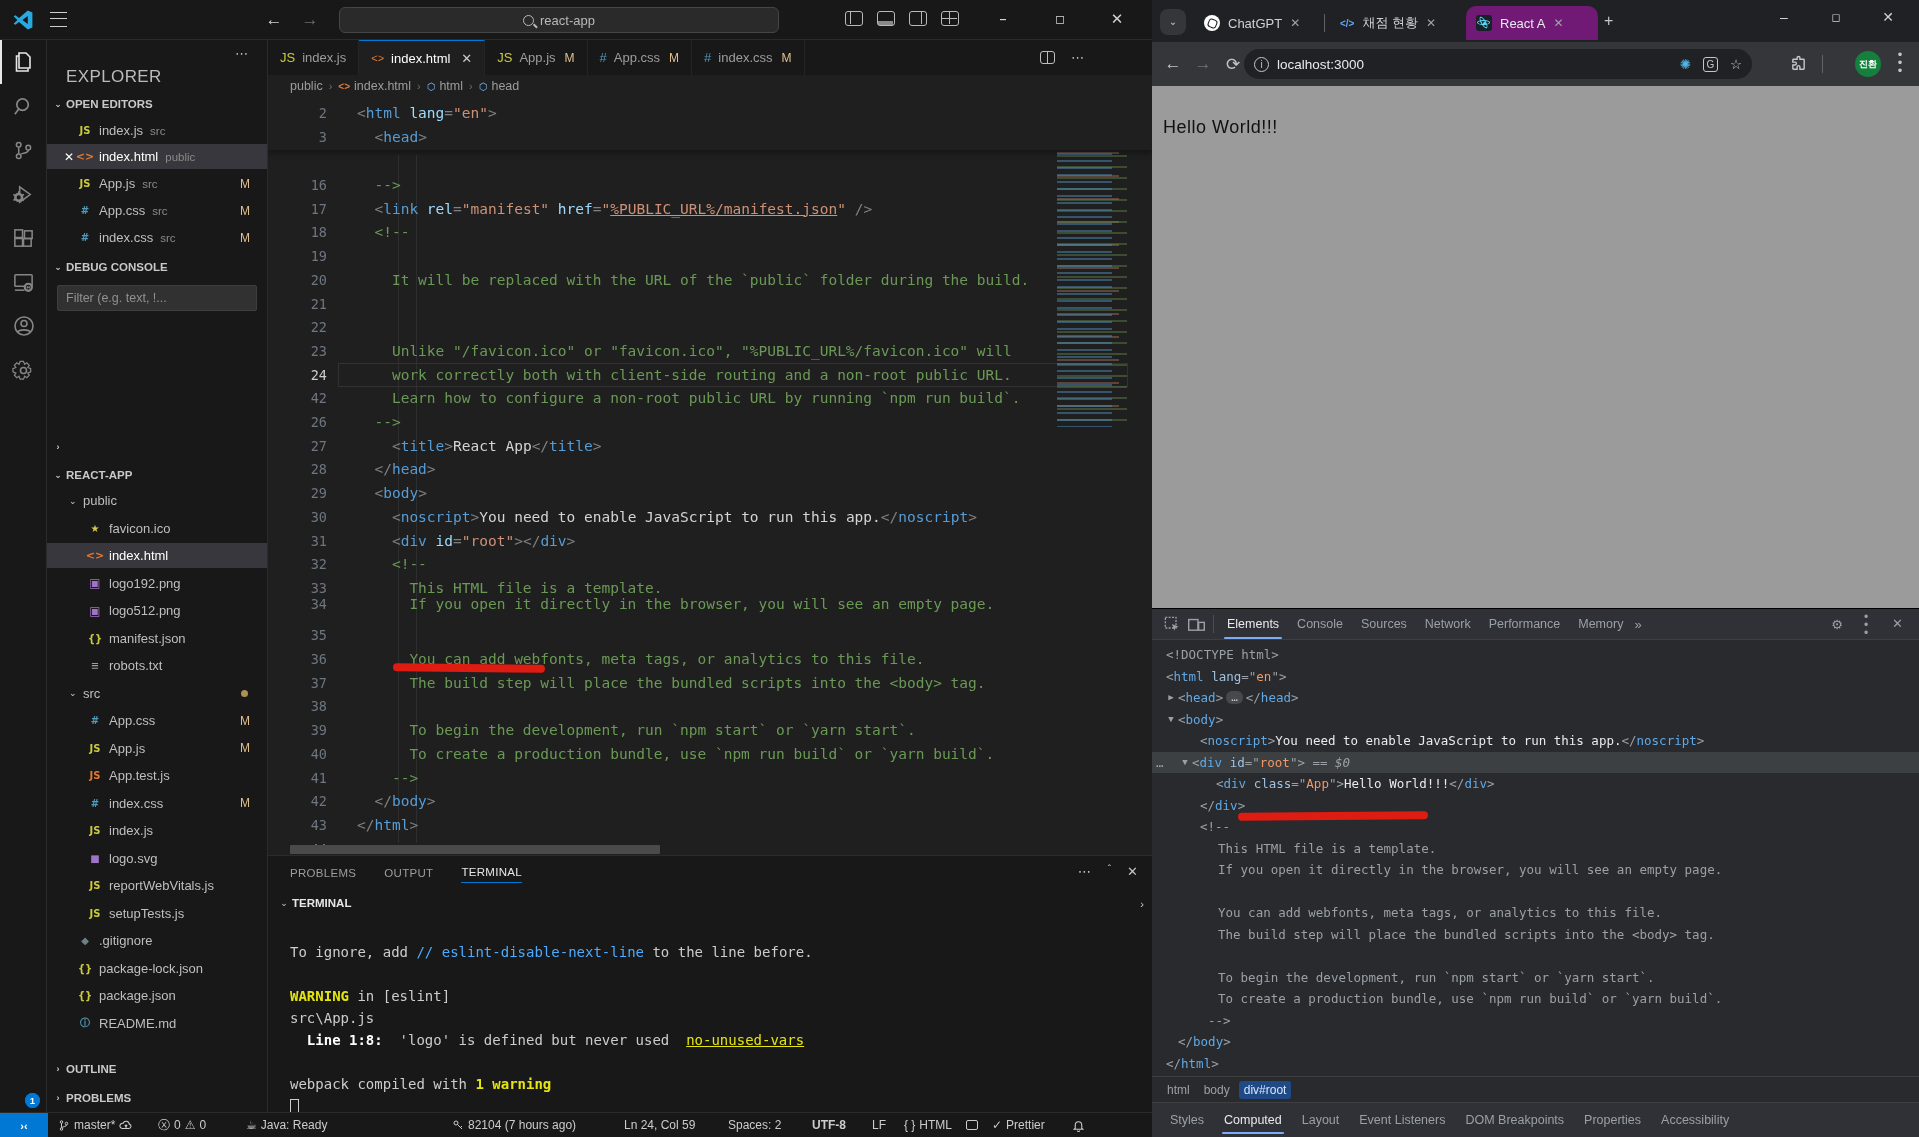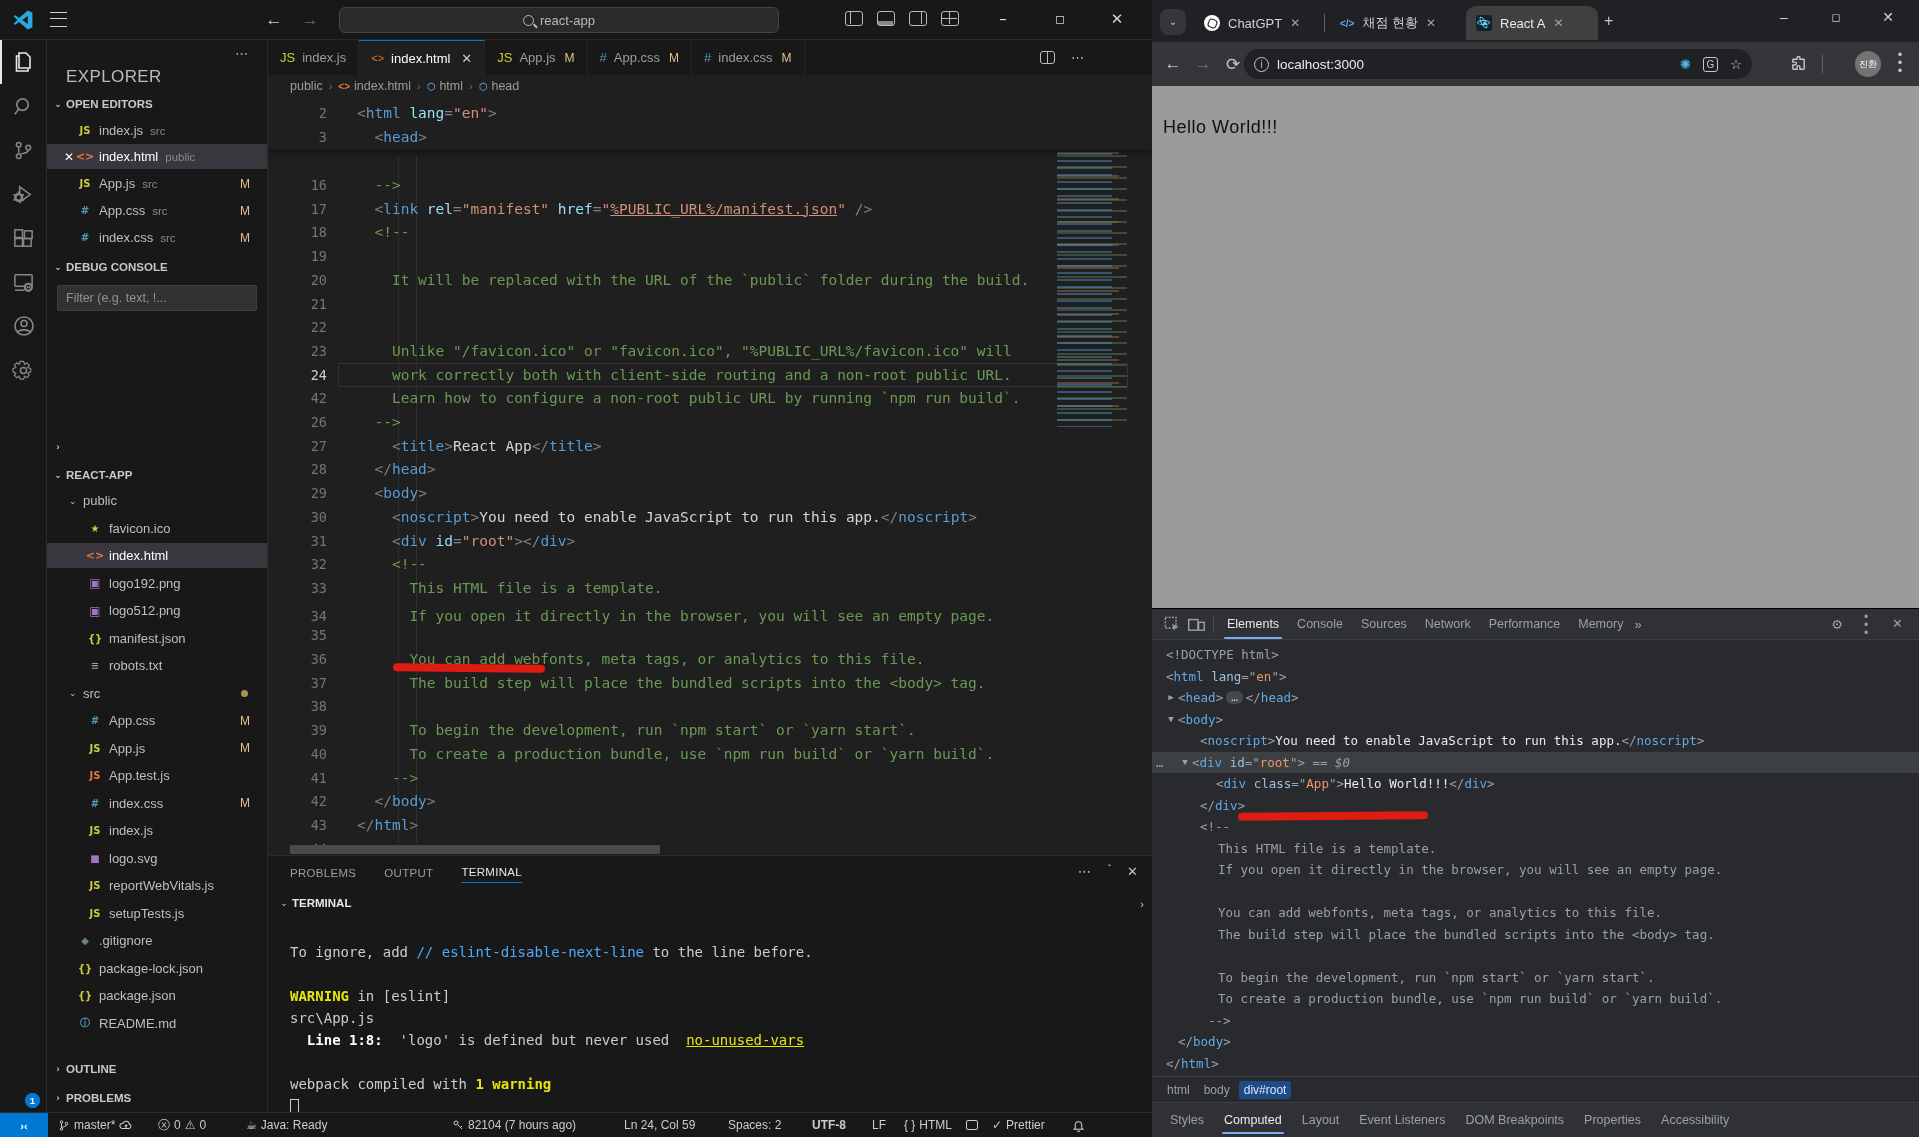--- a/index.html
+++ b/index.html
@@ -81,31 +81,31 @@
 
   .vs-status { left:0; top:1112px; width:1152px; height:25px; background:#181818; border-top:1px solid #2b2b2b; font-size:12px; color:#cccccc; }
   .st { position:absolute; top:0; height:24px; display:flex; align-items:center; gap:4px; }
   .remote { left:0; width:48px; background:#0078d4; color:#fff; justify-content:center; font-weight:bold; font-size:11px; display:flex; align-items:center; height:25px; }
 
   
   .chrome { left:1152px; top:0; width:767px; height:1137px; background:#202124; }
   .tabstrip { left:0; top:0; width:767px; height:42px; background:#1f2125; }
   .tsearch { left:8px; top:9px; width:26px; height:26px; border-radius:8px; background:#35363a; color:#c3c6ca; text-align:center; line-height:26px; font-size:10px; }
   .ctab { position:absolute; top:6px; height:34px; display:flex; align-items:center; padding:0 10px; gap:8px; color:#cfd1d4; font-size:13px; max-width:150px; }
-  .ctab.active { background:#404040; border-radius:10px 10px 0 0; color:#e8eaed; }
+  .ctab.active { background:#701a75; border-radius:10px 10px 0 0; color:#e8eaed; }
   .ctab .cx { color:#a0a3a8; font-size:12px; }
   .ctab .title { overflow:hidden; white-space:nowrap; max-width:86px; }
   .tabdiv { position:absolute; top:14px; width:1px; height:18px; background:#5f6368; }
   .cwc { top:0; width:48px; height:34px; color:#cfd1d4; text-align:center; line-height:34px; font-size:14px; }
   .ctoolbar { left:0; top:42px; width:767px; height:44px; background:#35363a; display:flex; align-items:center; }
   .navic { width:30px; text-align:center; font-size:17px; color:#c3c6ca; }
   .navic.dim { color:#6e7378; }
   .omnibox { position:absolute; left:92px; top:7px; width:508px; height:30px; background:#202124; border-radius:15px; display:flex; align-items:center; color:#e8eaed; font-size:13.5px; gap:8px; padding:0 10px; }
   .omni-right { position:absolute; right:10px; display:flex; gap:12px; align-items:center; color:#c3c6ca; }
-  .avatar { position:absolute; right:38px; top:9px; width:26px; height:26px; border-radius:50%; background:#737373; color:#fff; font-size:9px; display:flex; align-items:center; justify-content:center; }
+  .avatar { position:absolute; right:38px; top:9px; width:26px; height:26px; border-radius:50%; background:#15803d; color:#fff; font-size:9px; display:flex; align-items:center; justify-content:center;font-weight:bold; }
   .viewport { left:0; top:86px; width:767px; height:522px; background:#9b9b9b; }
   .hello { position:absolute; left:11px; top:31px; color:#111; font-size:18px; letter-spacing:.5px; }
 
   
   .devtools { left:0; top:608px; width:767px; height:529px; background:#282a2e; border-top:1px solid #000; }
   .dt-toolbar { position:absolute; left:0; top:0; width:767px; height:31px; background:#2f3136; border-bottom:1px solid #3c4043; display:flex; align-items:center; color:#9aa0a6; }
   .dt-tab { padding:0 9px; font-size:12.5px; height:30px; line-height:30px; position:relative; color:#9aa0a6; }
   .dt-tab.active { color:#e8eaed; }
   .dt-tab.active:after { content:""; position:absolute; left:6px; right:6px; bottom:0; height:2.5px; background:#7cacf8; border-radius:2px; }
   .dt-tree { position:absolute; left:0; top:31px; width:767px; height:436px; overflow:hidden;
@@ -453,21 +453,21 @@
           <div class="codeline" style="top: 265.6px;"><span class="lnum cur">24</span><span class="ctext"><span class="com">    work correctly both with client-side routing and a non-root public URL.</span></span></div>
           <div class="codeline" style="top: 289.3px;"><span class="lnum">42</span><span class="ctext"><span class="com">    Learn how to configure a non-root public URL by running `npm run build`.</span></span></div>
           <div class="codeline" style="top: 313px;"><span class="lnum">26</span><span class="ctext"><span class="com">  --&gt;</span></span></div>
           <div class="codeline" style="top: 336.7px;"><span class="lnum">27</span><span class="ctext"><span class="punc">    &lt;</span><span class="tag">title</span><span class="punc">&gt;</span><span class="txt">React App</span><span class="punc">&lt;/</span><span class="tag">title</span><span class="punc">&gt;</span></span></div>
           <div class="codeline" style="top: 360.4px;"><span class="lnum">28</span><span class="ctext"><span class="punc">  &lt;/</span><span class="tag">head</span><span class="punc">&gt;</span></span></div>
           <div class="codeline" style="top: 384.1px;"><span class="lnum">29</span><span class="ctext"><span class="punc">  &lt;</span><span class="tag">body</span><span class="punc">&gt;</span></span></div>
           <div class="codeline" style="top: 407.8px;"><span class="lnum">30</span><span class="ctext"><span class="punc">    &lt;</span><span class="tag">noscript</span><span class="punc">&gt;</span><span class="txt">You need to enable JavaScript to run this app.</span><span class="punc">&lt;/</span><span class="tag">noscript</span><span class="punc">&gt;</span></span></div>
           <div class="codeline" style="top: 431.5px;"><span class="lnum">31</span><span class="ctext"><span class="punc">    &lt;</span><span class="tag">div</span><span class="txt"> </span><span class="attr">id</span><span class="punc">=</span><span class="str">"root"</span><span class="punc">&gt;&lt;/</span><span class="tag">div</span><span class="punc">&gt;</span></span></div>
           <div class="codeline" style="top: 455.2px;"><span class="lnum">32</span><span class="ctext"><span class="com">    &lt;!--</span></span></div>
           <div class="codeline" style="top: 478.9px;"><span class="lnum">33</span><span class="ctext"><span class="com">      This HTML file is a template.</span></span></div>
-          <div class="codeline" style="top: 507px;"><span class="lnum">34</span><span class="ctext"><span class="com">      If you open it directly in the browser, you will see an empty page.</span></span></div>
+          <div class="codeline" style="top: 495px;"><span class="lnum">34</span><span class="ctext"><span class="com">      If you open it directly in the browser, you will see an empty page.</span></span></div>
           <div class="codeline" style="top: 526.3px;"><span class="lnum">35</span><span class="ctext"></span></div>
           <div class="codeline" style="top: 550px;"><span class="lnum">36</span><span class="ctext"><span class="com">      You can add webfonts, meta tags, or analytics to this file.</span></span></div>
           <div class="codeline" style="top: 573.7px;"><span class="lnum">37</span><span class="ctext"><span class="com">      The build step will place the bundled scripts into the &lt;body&gt; tag.</span></span></div>
           <div class="codeline" style="top: 597.4px;"><span class="lnum">38</span><span class="ctext"></span></div>
           <div class="codeline" style="top: 621.1px;"><span class="lnum">39</span><span class="ctext"><span class="com">      To begin the development, run `npm start` or `yarn start`.</span></span></div>
           <div class="codeline" style="top: 644.8px;"><span class="lnum">40</span><span class="ctext"><span class="com">      To create a production bundle, use `npm run build` or `yarn build`.</span></span></div>
           <div class="codeline" style="top: 668.5px;"><span class="lnum">41</span><span class="ctext"><span class="com">    --&gt;</span></span></div>
           <div class="codeline" style="top: 692.2px;"><span class="lnum">42</span><span class="ctext"><span class="punc">  &lt;/</span><span class="tag">body</span><span class="punc">&gt;</span></span></div>
           <div class="codeline" style="top: 715.9px;"><span class="lnum">43</span><span class="ctext"><span class="punc">&lt;/</span><span class="tag">html</span><span class="punc">&gt;</span></span></div>
           <div class="codeline" style="top: 739.6px;"><span class="lnum">44</span><span class="ctext"></span></div>

